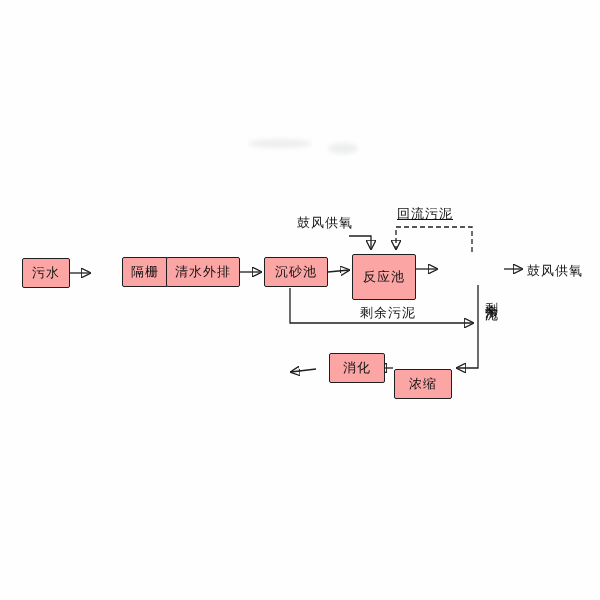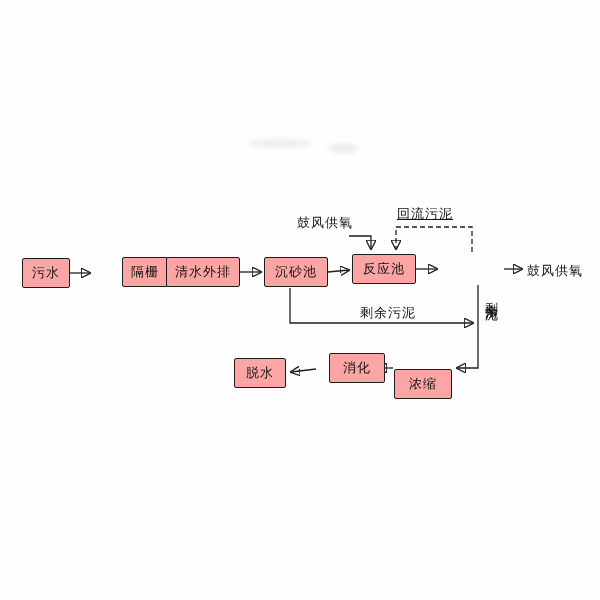--- a/index.html
+++ b/index.html
@@ -82,28 +82,27 @@
   </svg>
 
   <div class="node" style="left:22px; top:258px; width:48px; height:30px;">污水</div>
 
   <div class="node" style="left:94px; top:257px; width:46px; height:30px;margin-left:28px;">隔栅</div>
 
   <div class="node" style="left:166px; top:257px; width:74px; height:30px;">清水外排</div>
 
   <div class="node" style="left:264px; top:257px; width:64px; height:30px;">沉砂池</div>
 
-  <div class="node" style="left:352px; top:254px; width:64px; height:30px;">反应池</div>
+  <div class="node" style="left:352px; top:254px; width:64px; height:46px;">反应池</div>
 
 
   <div class="node" style="left:394px; top:353px; width:58px; height:30px;margin-top:16px;">浓缩</div>
 
   <div class="node" style="left:329px; top:353px; width:56px; height:30px;">消化</div>
 
-  <div class="node" style="left:234px; top:358px; width:52px; height:30px;">脱水</div>
 
   <div class="flabel" style="left:297px; top:214px;">鼓风供氧</div>
 
   <div class="flabel" style="left:397px; top:205px;text-decoration:underline;">回流污泥</div>
 
   <div class="flabel" style="left:527px; top:262px;">鼓风供氧</div>
 
   <div class="flabel" style="left:360px; top:304px;">剩余污泥</div>
 
   <div class="flabel vlabel" style="left:482px; top:292px;">剩余污泥</div>

